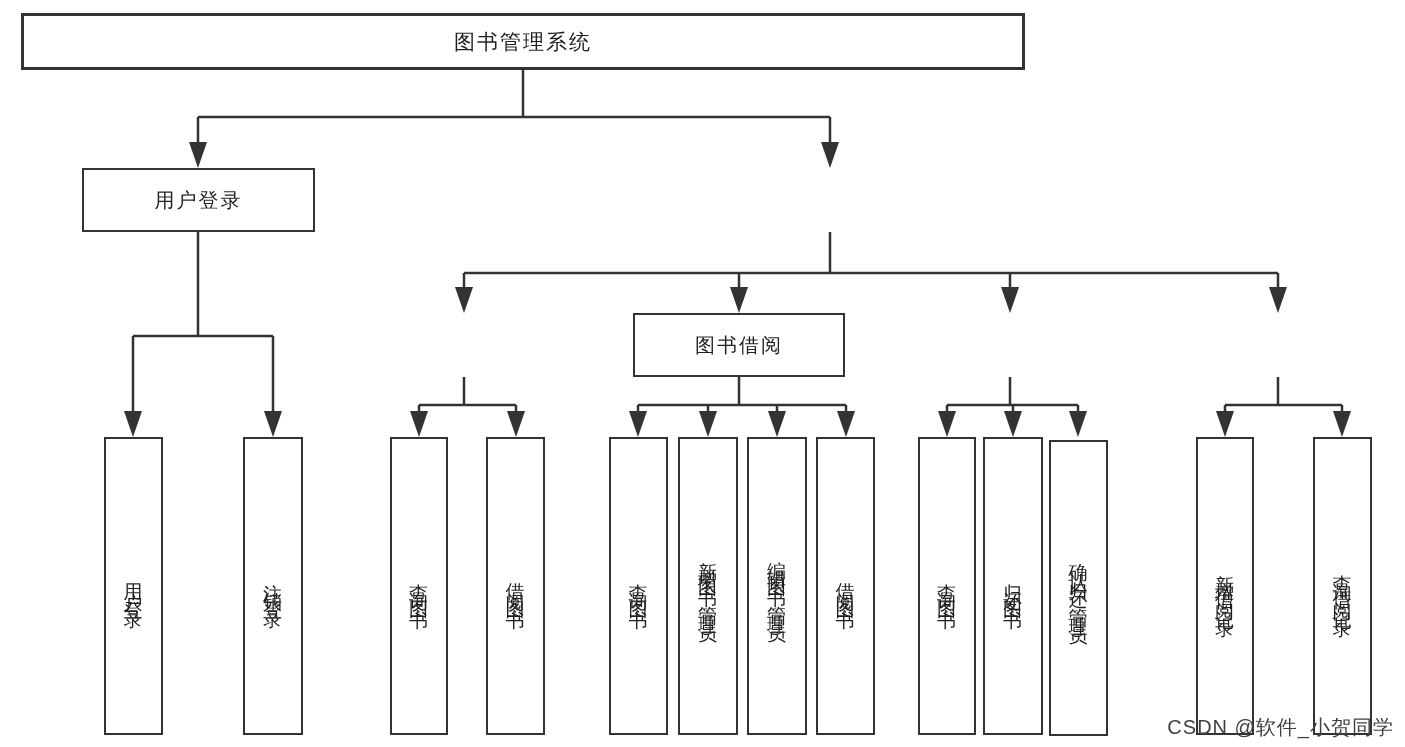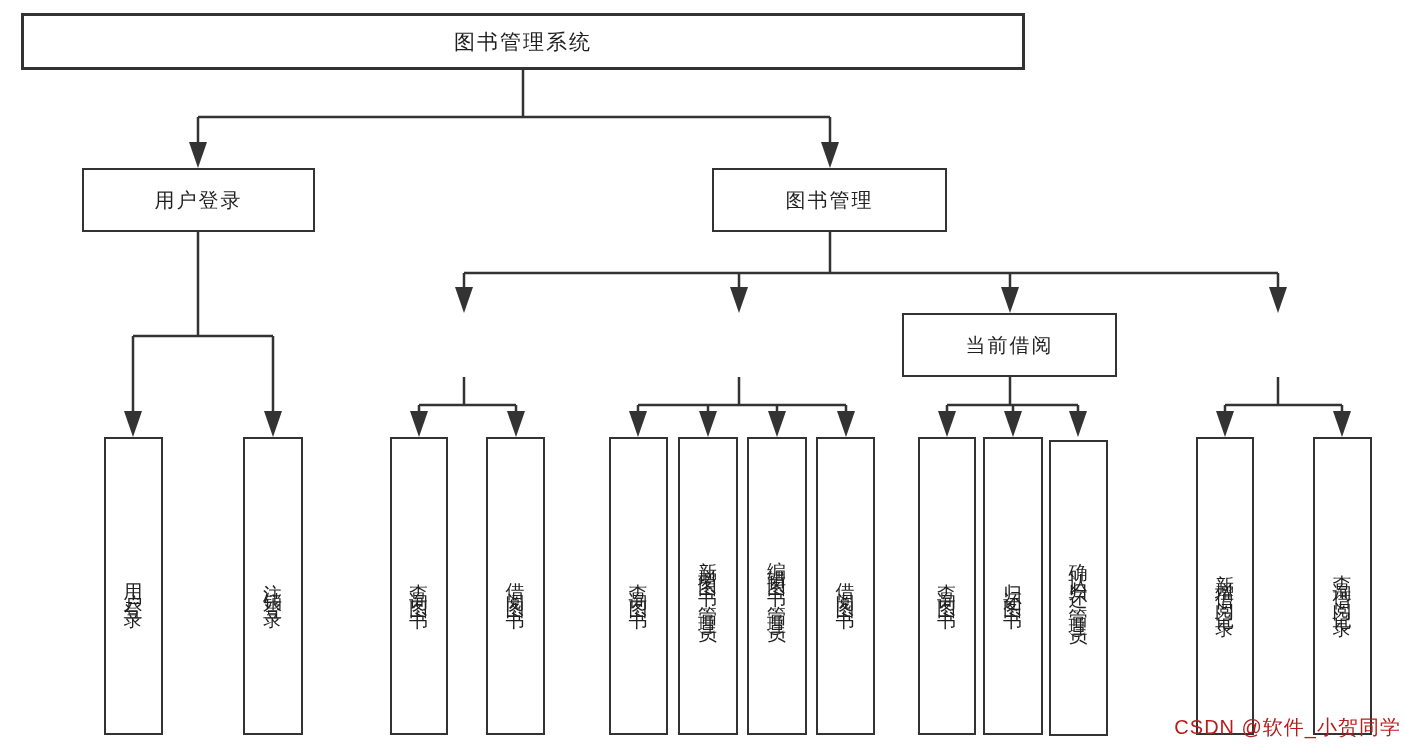--- a/index.html
+++ b/index.html
@@ -29,23 +29,23 @@
     background:#ffffff;
     writing-mode:vertical-rl;
     text-orientation:mixed;
     display:flex;align-items:center;justify-content:center;
     font-size:19px;letter-spacing:9px;
     line-height:1;
     z-index:2;
   }
   .watermark{
     position:absolute;
-    right:4px;top:714px;
+    right:11px;top:714px;
     font-size:20px;
-    color:#b91c1c;
+    color:#404040;
     letter-spacing:1px;
     z-index:5;
     white-space:nowrap;
   }
 </style>
 </head>
 <body>
 
 <div class="canvas">
 
@@ -77,23 +77,22 @@
       <polygon points="1004,411 1022,411 1013,437"></polygon>
       <polygon points="1069,411 1087,411 1078,437"></polygon>
       <polygon points="1216,411 1234,411 1225,437"></polygon>
       <polygon points="1333,411 1351,411 1342,437"></polygon>
     </g>
   </svg>
 
   <div class="hbox root" style="left:21px;top:13px;width:1004px;height:57px">图书管理系统</div>
 
   <div class="hbox" style="left:82px;top:168px;width:233px;height:64px">用户登录</div>
-  <div class="hbox" style="left:712px;top:168px;width:235px;height:64px">图书管理</div>
 
-  <div class="hbox" style="left:902px;top:313px;width:215px;height:64px">当前借阅</div>
+  <div class="hbox" style="left:633px;top:313px;width:212px;height:64px">图书借阅</div>
 
   <div class="vbox" style="left:104px;top:437px;width:59px;height:298px">用户登录</div>
   <div class="vbox" style="left:243px;top:437px;width:60px;height:298px">注销登录</div>
 
   <div class="vbox" style="left:390px;top:437px;width:58px;height:298px">查询图书</div>
   <div class="vbox" style="left:486px;top:437px;width:59px;height:298px">借阅图书</div>
 
   <div class="vbox" style="left:609px;top:437px;width:59px;height:298px">查询图书</div>
   <div class="vbox" style="left:678px;top:437px;width:60px;height:298px">新增图书（管理员）</div>
   <div class="vbox" style="left:747px;top:437px;width:60px;height:298px">编辑图书（管理员）</div>

